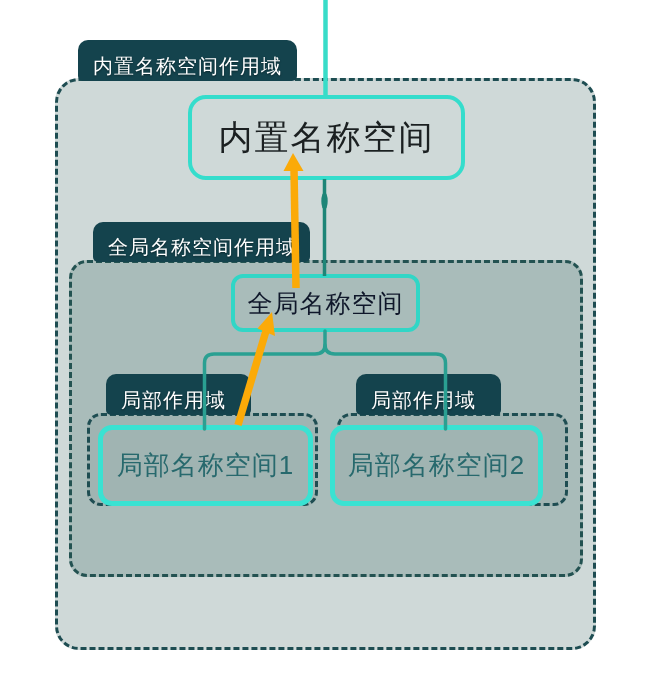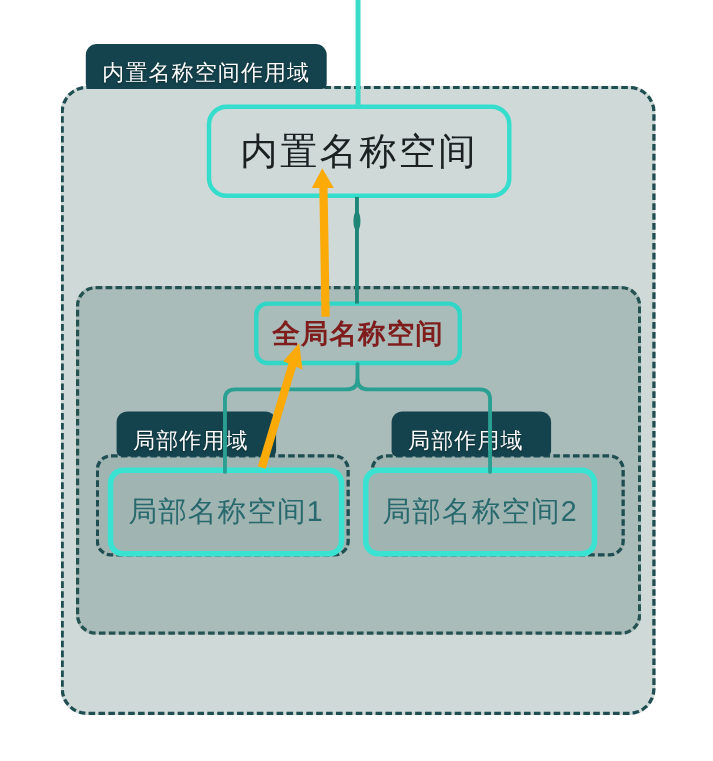--- a/index.html
+++ b/index.html
@@ -63,21 +63,21 @@
     background:#cfd9d8;
     border:4px solid #35ddcc;
     border-radius:18px;
     font-size:34px;color:#1b2021;letter-spacing:2px;
   }
   .node.global-node{
     left:231px;top:274px;width:189px;height:58px;
     background:#a9bcba;
     border:4px solid #31d6c6;
     border-radius:12px;
-    font-size:25px;color:#7f1d1d;letter-spacing:1px;font-weight:bold;
+    font-size:25px;color:#0f172a;letter-spacing:1px;
   }
   .node.local-node{
     top:425px;width:215px;height:81px;
     background:#a0b4b2;
     border:5px solid #3ae2d2;
     border-radius:14px;
     font-size:26px;color:#27696d;letter-spacing:1px;
     z-index:5;
   }
   .node.n1{left:98px;}
@@ -95,20 +95,23 @@
 
   <div class="scope outer"></div>
   <div class="tab outer-tab">
     <span>内置名称空间作用域</span>
   </div>
   <div class="node builtin">
     <span>内置名称空间</span>
   </div>
 
   <div class="scope global"></div>
+  <div class="tab global-tab">
+    <span>全局名称空间作用域</span>
+  </div>
   <div class="node global-node">
     <span>全局名称空间</span>
   </div>
 
   <div class="scope local l1"></div>
   <div class="tab local-tab t1">
     <span>局部作用域</span>
   </div>
   <div class="node local-node n1">
     <span>局部名称空间1</span>

